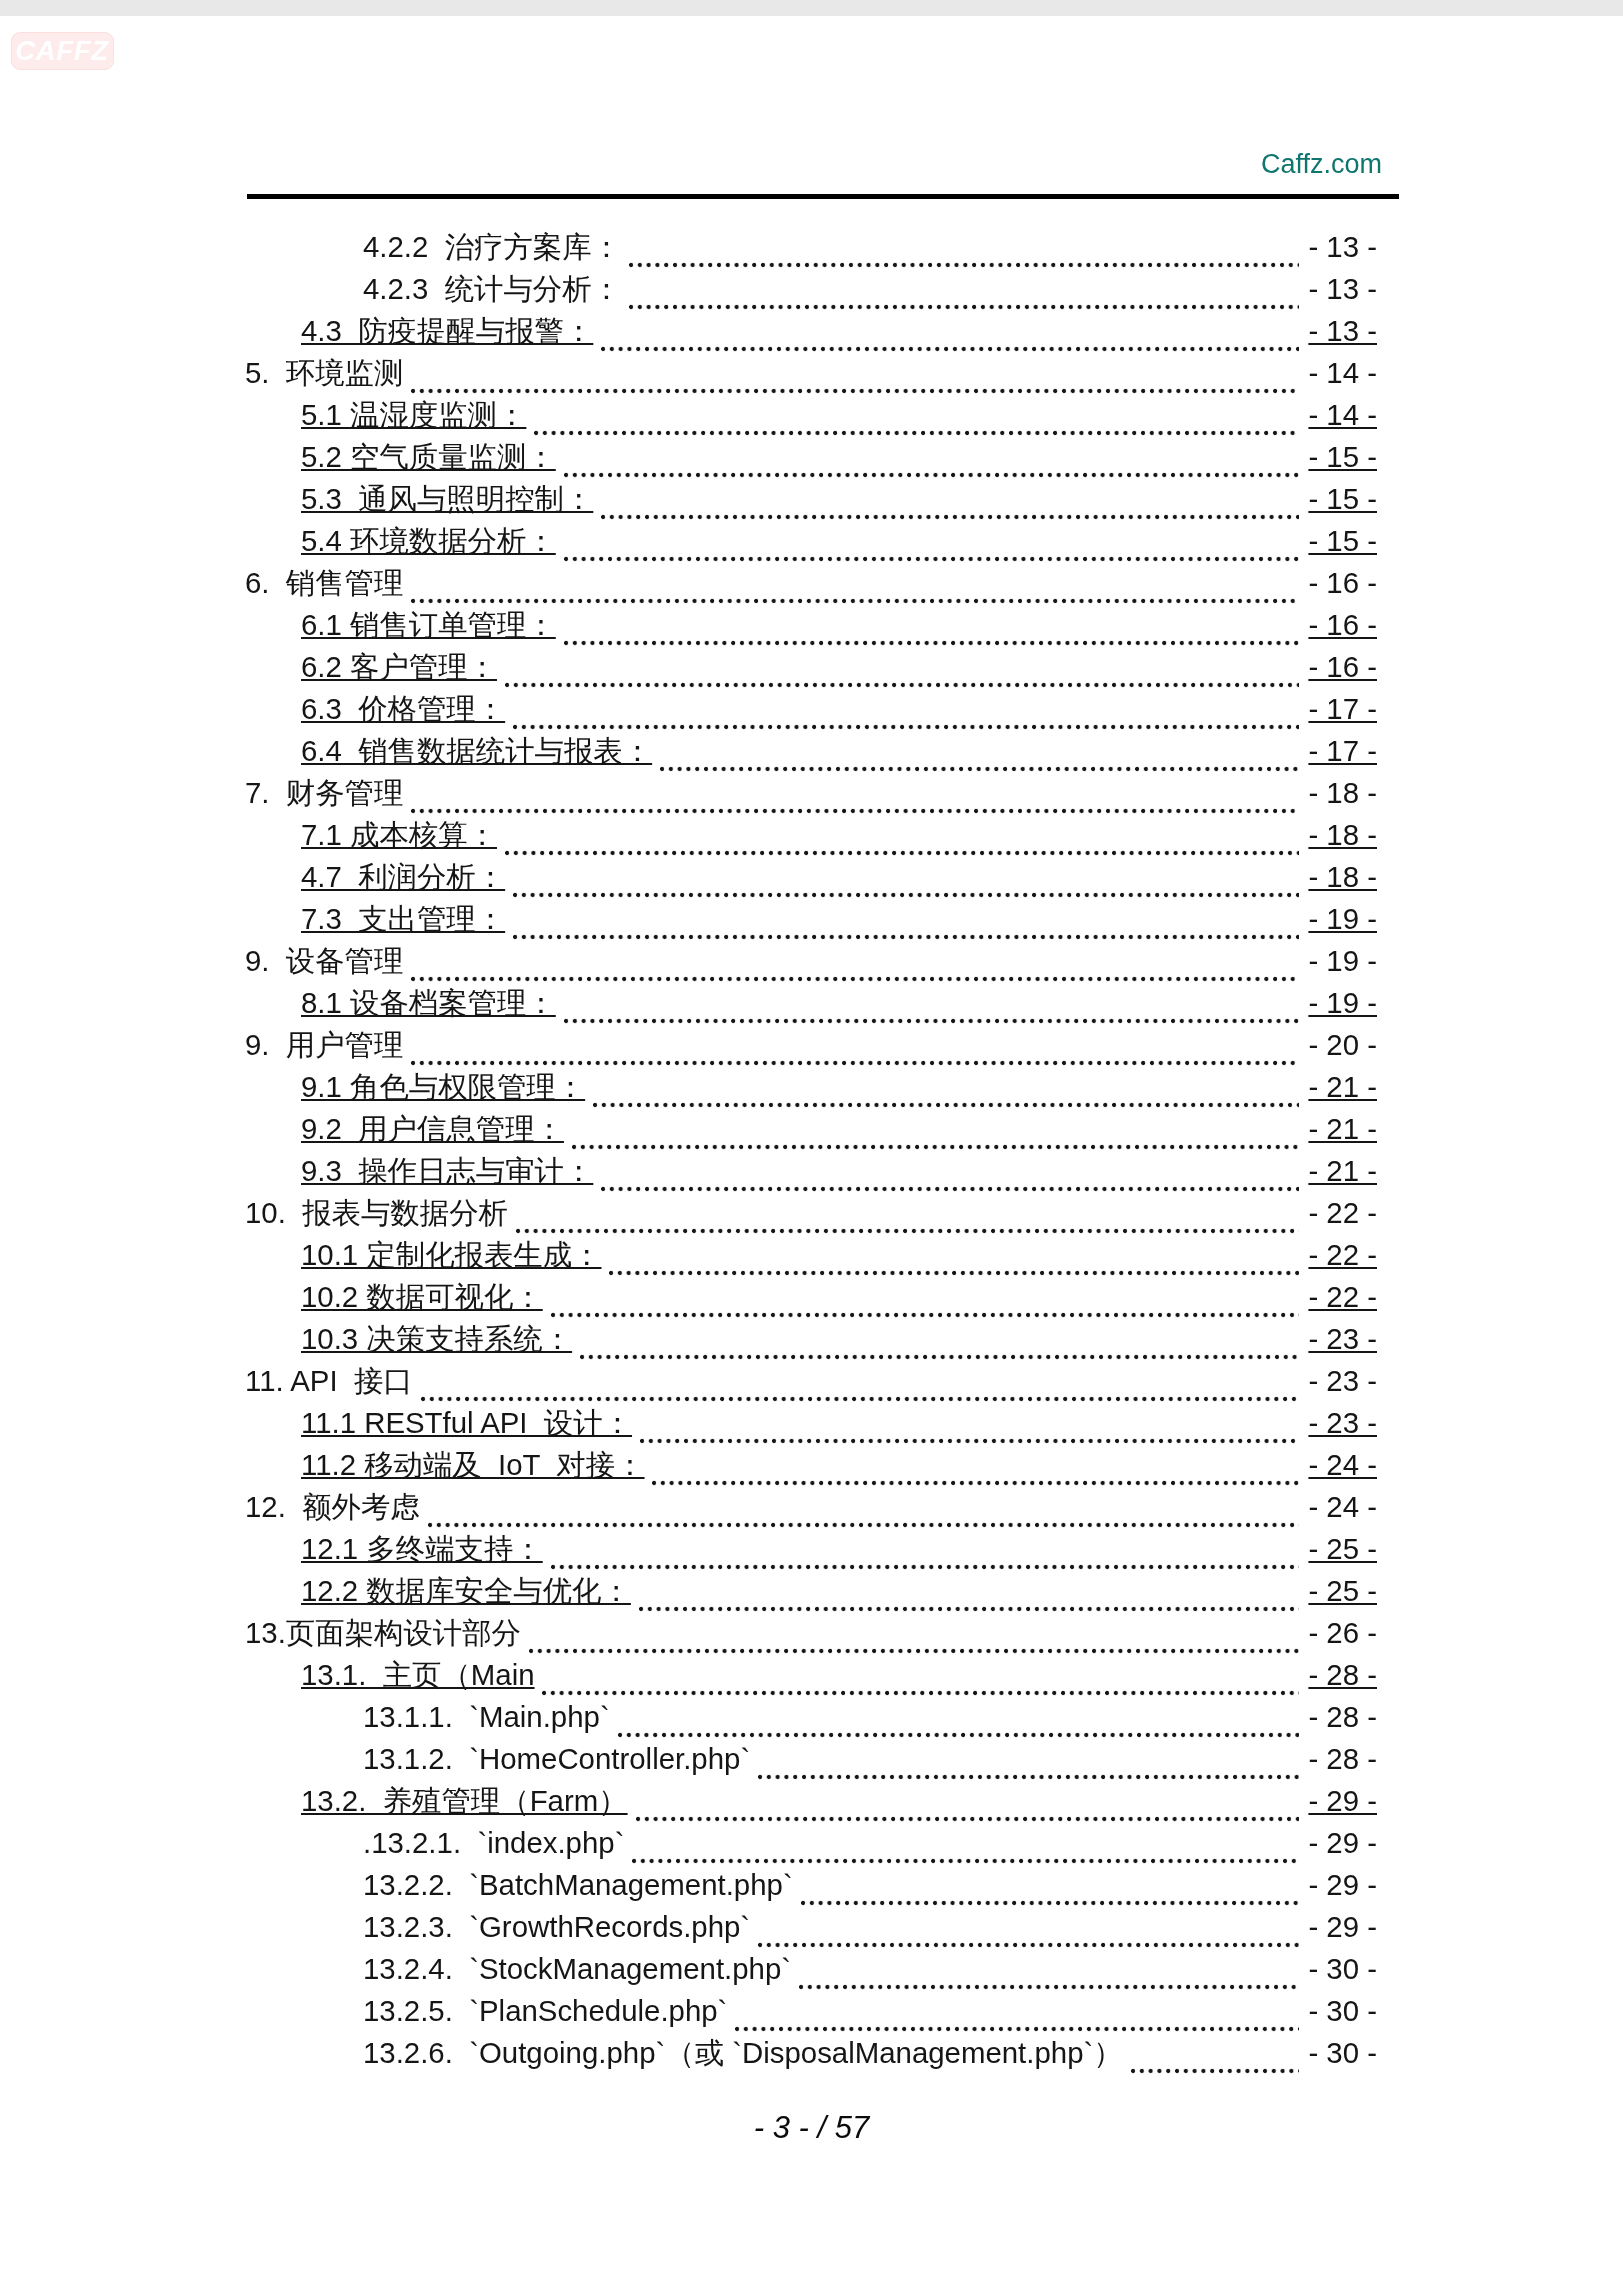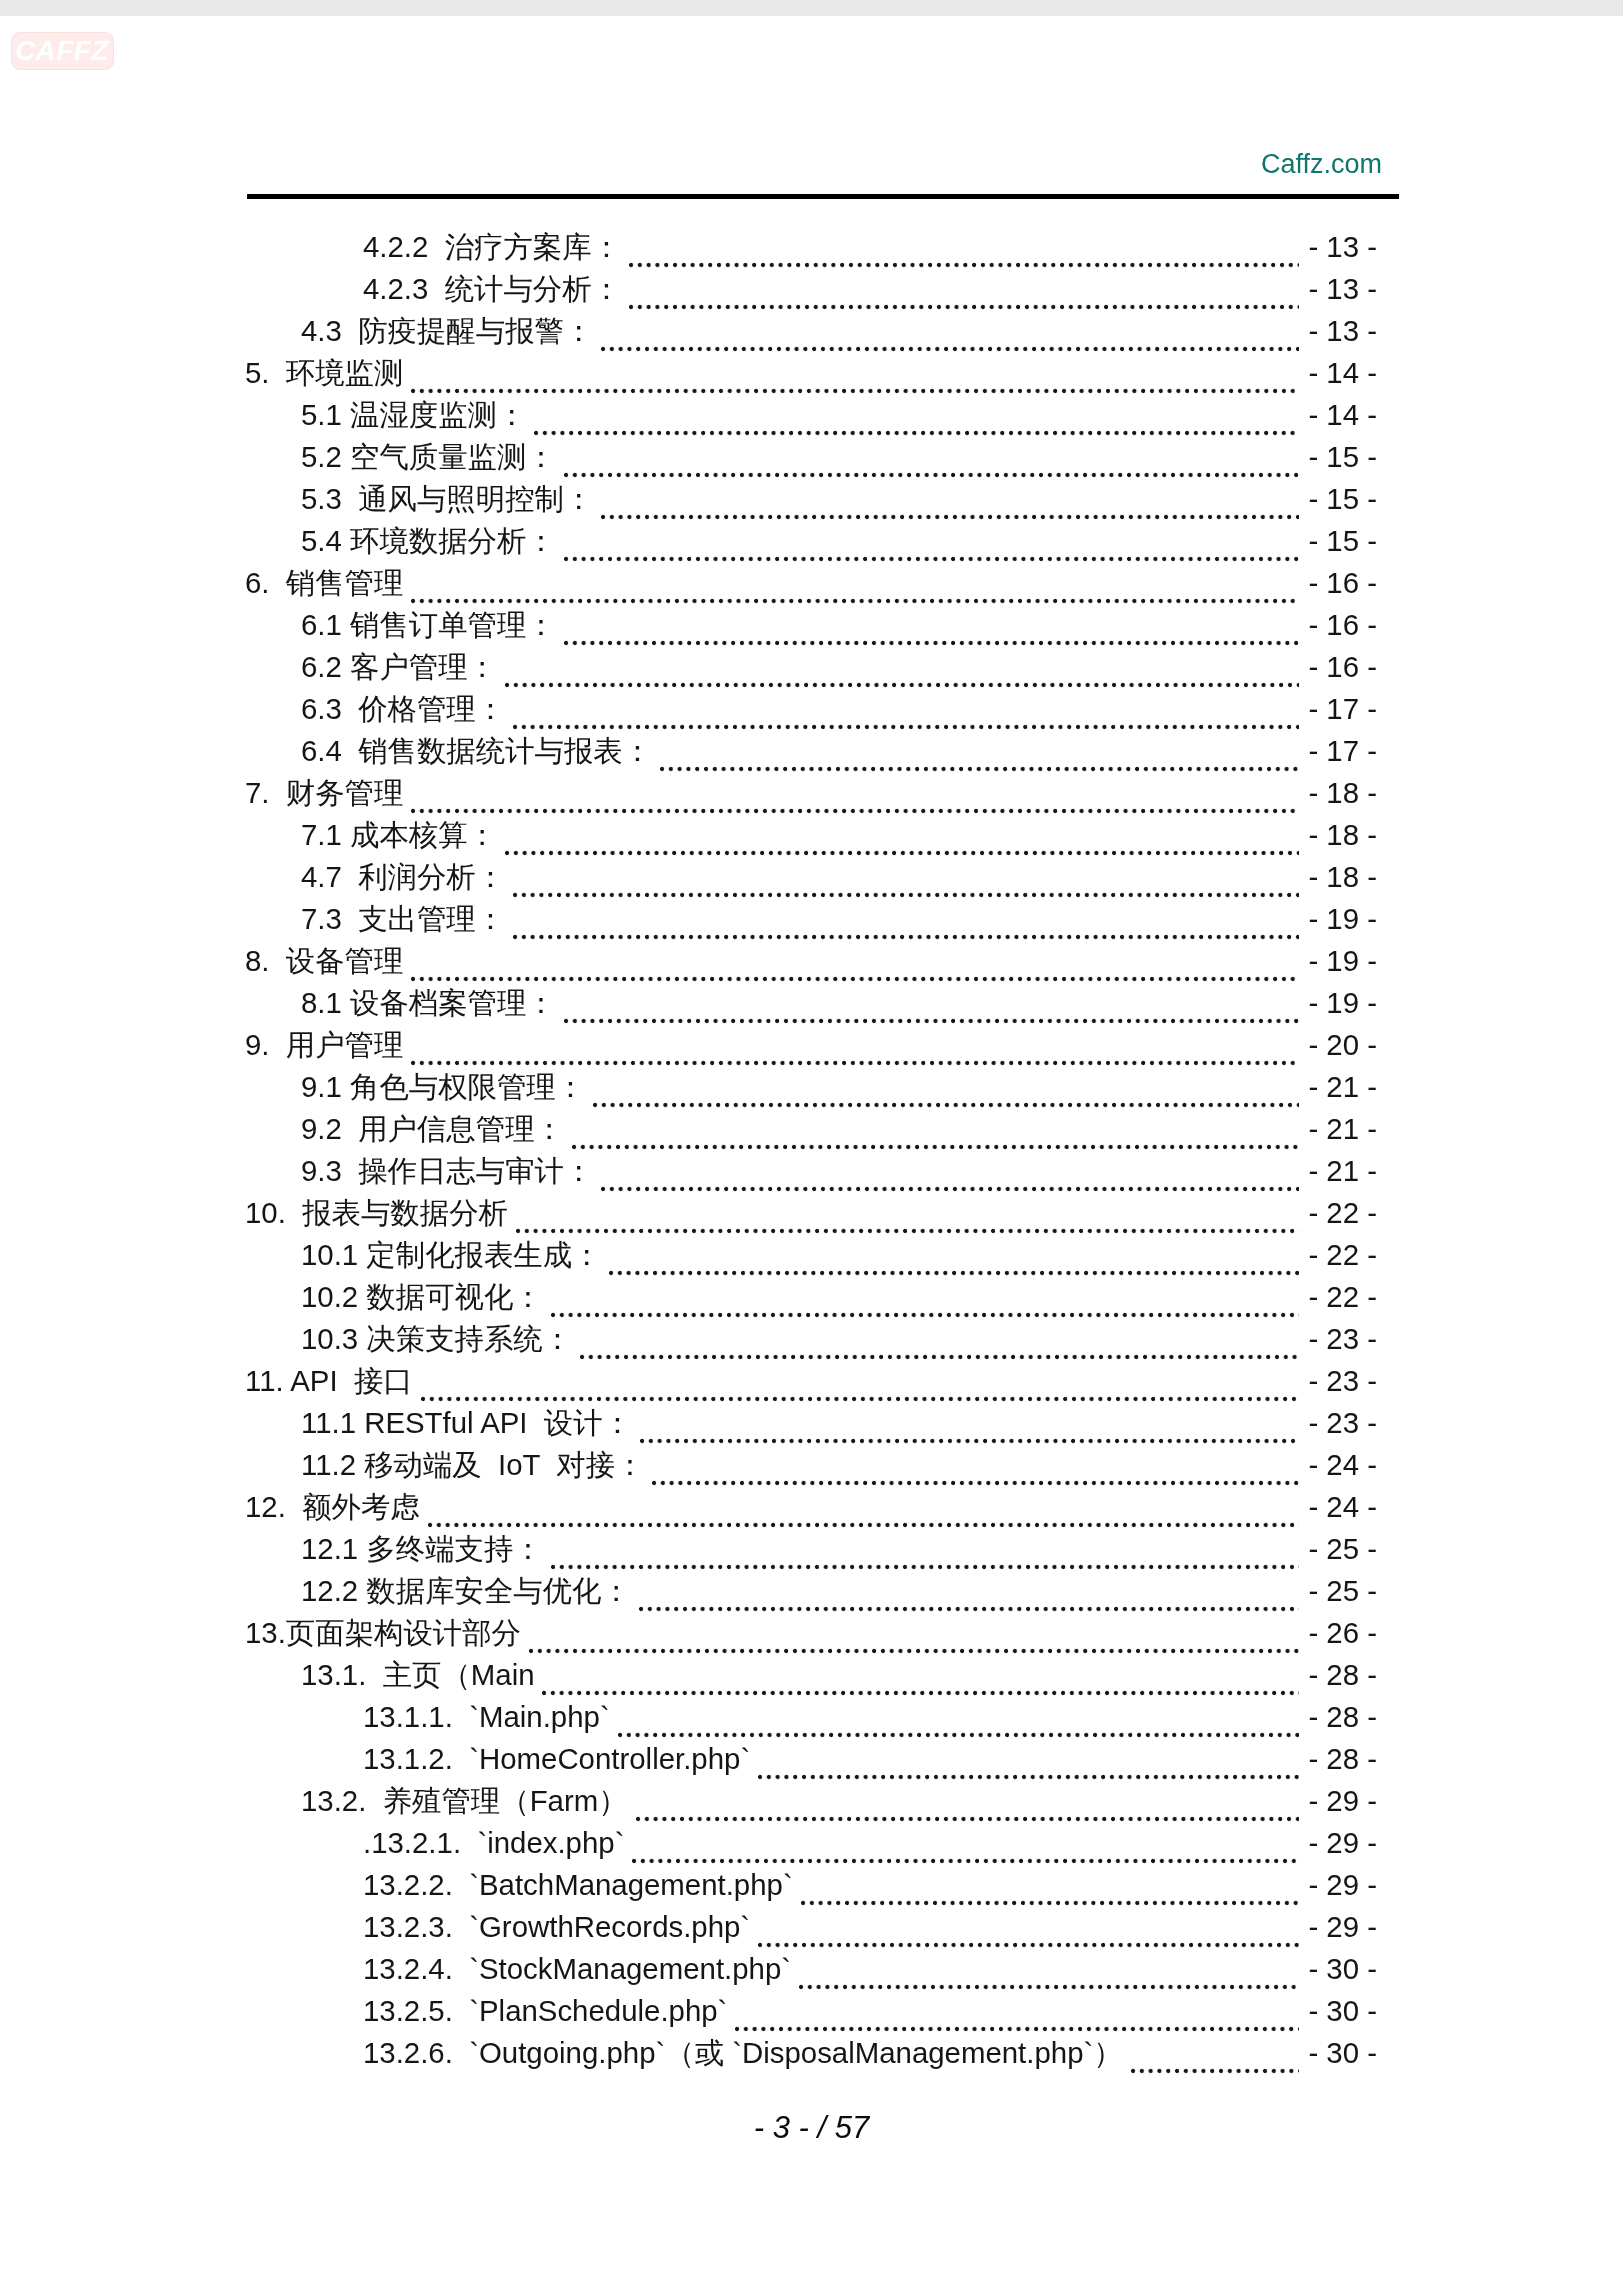--- a/index.html
+++ b/index.html
@@ -45,21 +45,21 @@
     position:absolute;left:245px;top:210px;
     width:1132px;
   }
   .toc-row{
     display:flex;align-items:flex-end;
     height:42px;
     font-size:29.4px;
     line-height:42px;
     white-space:pre;
   }
-  .toc-row.lv2{padding-left:56px;}
+  .toc-row.lv2{padding-left:56px;text-decoration:underline;}
   .toc-row.lv3{padding-left:118px;}
   .lbl{white-space:pre;}
   .dots{
     flex:1 1 auto;
     height:5.9px;
     min-width:19.6px;
     margin:0 9.2px 0 7.9px;
     background-image:radial-gradient(circle at 2.1px 2.9px, var(--text) 1.8px, rgba(0,0,0,0) 2.4px);
     background-size:8.8px 5.9px;
     background-repeat:repeat-x;
@@ -167,21 +167,21 @@
     <span class="lbl">4.7  利润分析：</span>
     <span class="dots"></span>
     <span class="pg">- 18 -</span>
   </div>
       <div class="toc-row lv2">
     <span class="lbl">7.3  支出管理：</span>
     <span class="dots"></span>
     <span class="pg">- 19 -</span>
   </div>
       <div class="toc-row lv1">
-    <span class="lbl">8.  设备管理</span>
+    <span class="lbl">9.  设备管理</span>
     <span class="dots"></span>
     <span class="pg">- 19 -</span>
   </div>
       <div class="toc-row lv2">
     <span class="lbl">8.1 设备档案管理：</span>
     <span class="dots"></span>
     <span class="pg">- 19 -</span>
   </div>
       <div class="toc-row lv1">
     <span class="lbl">9.  用户管理</span>

